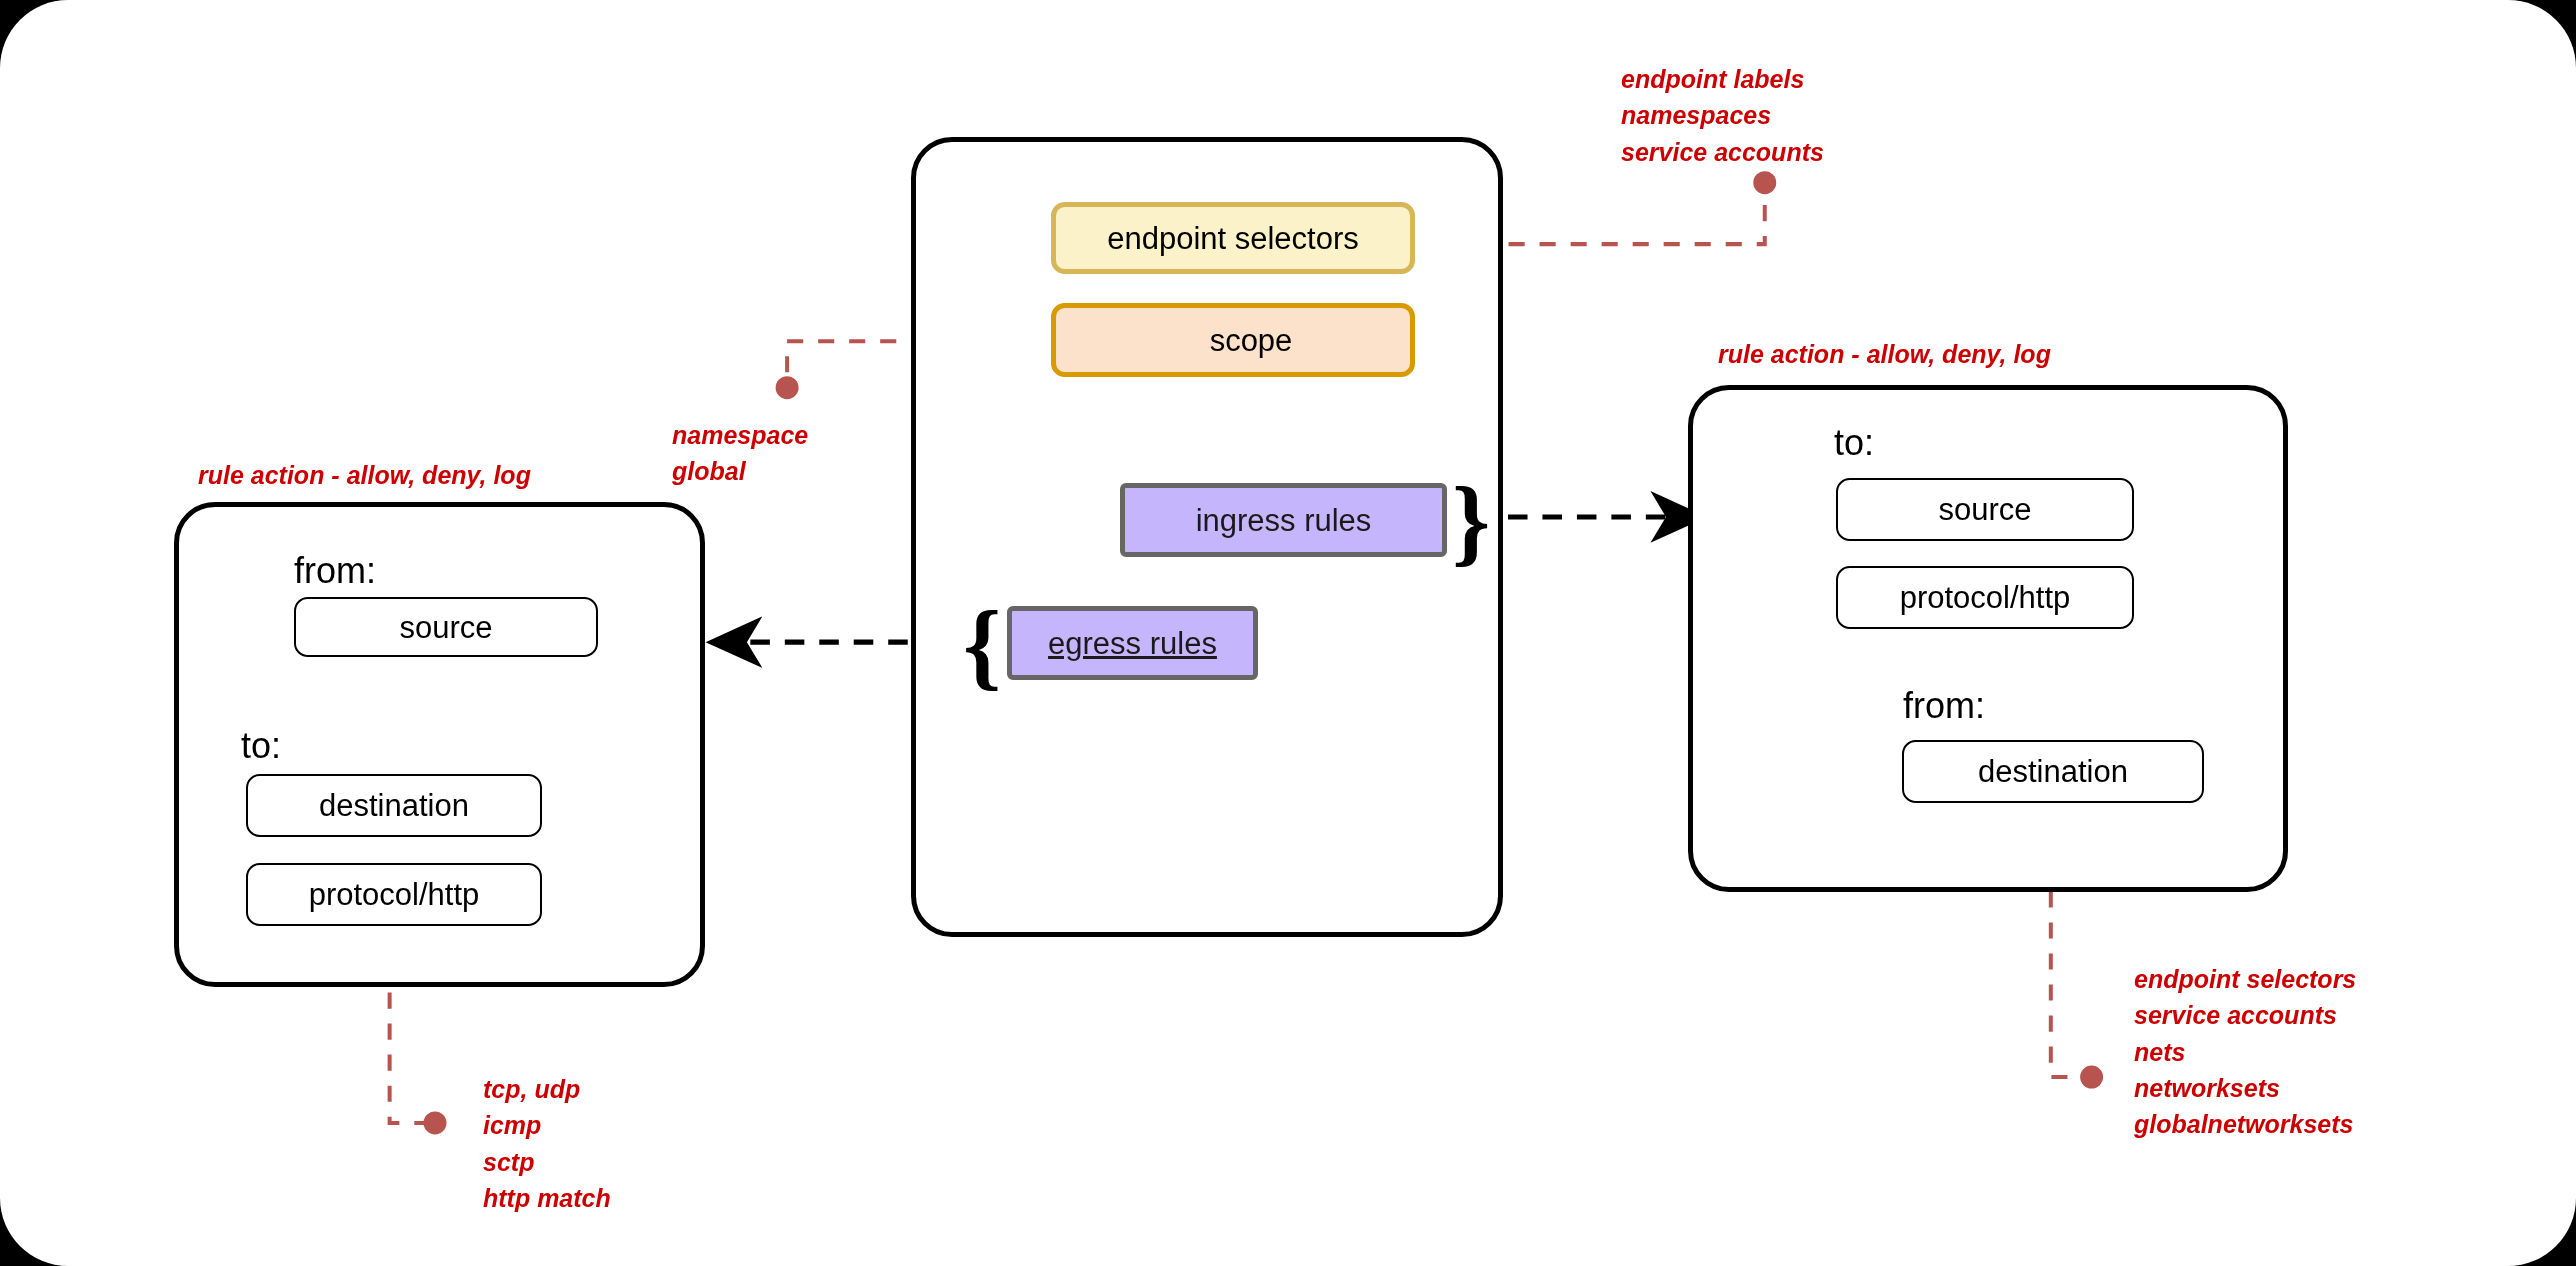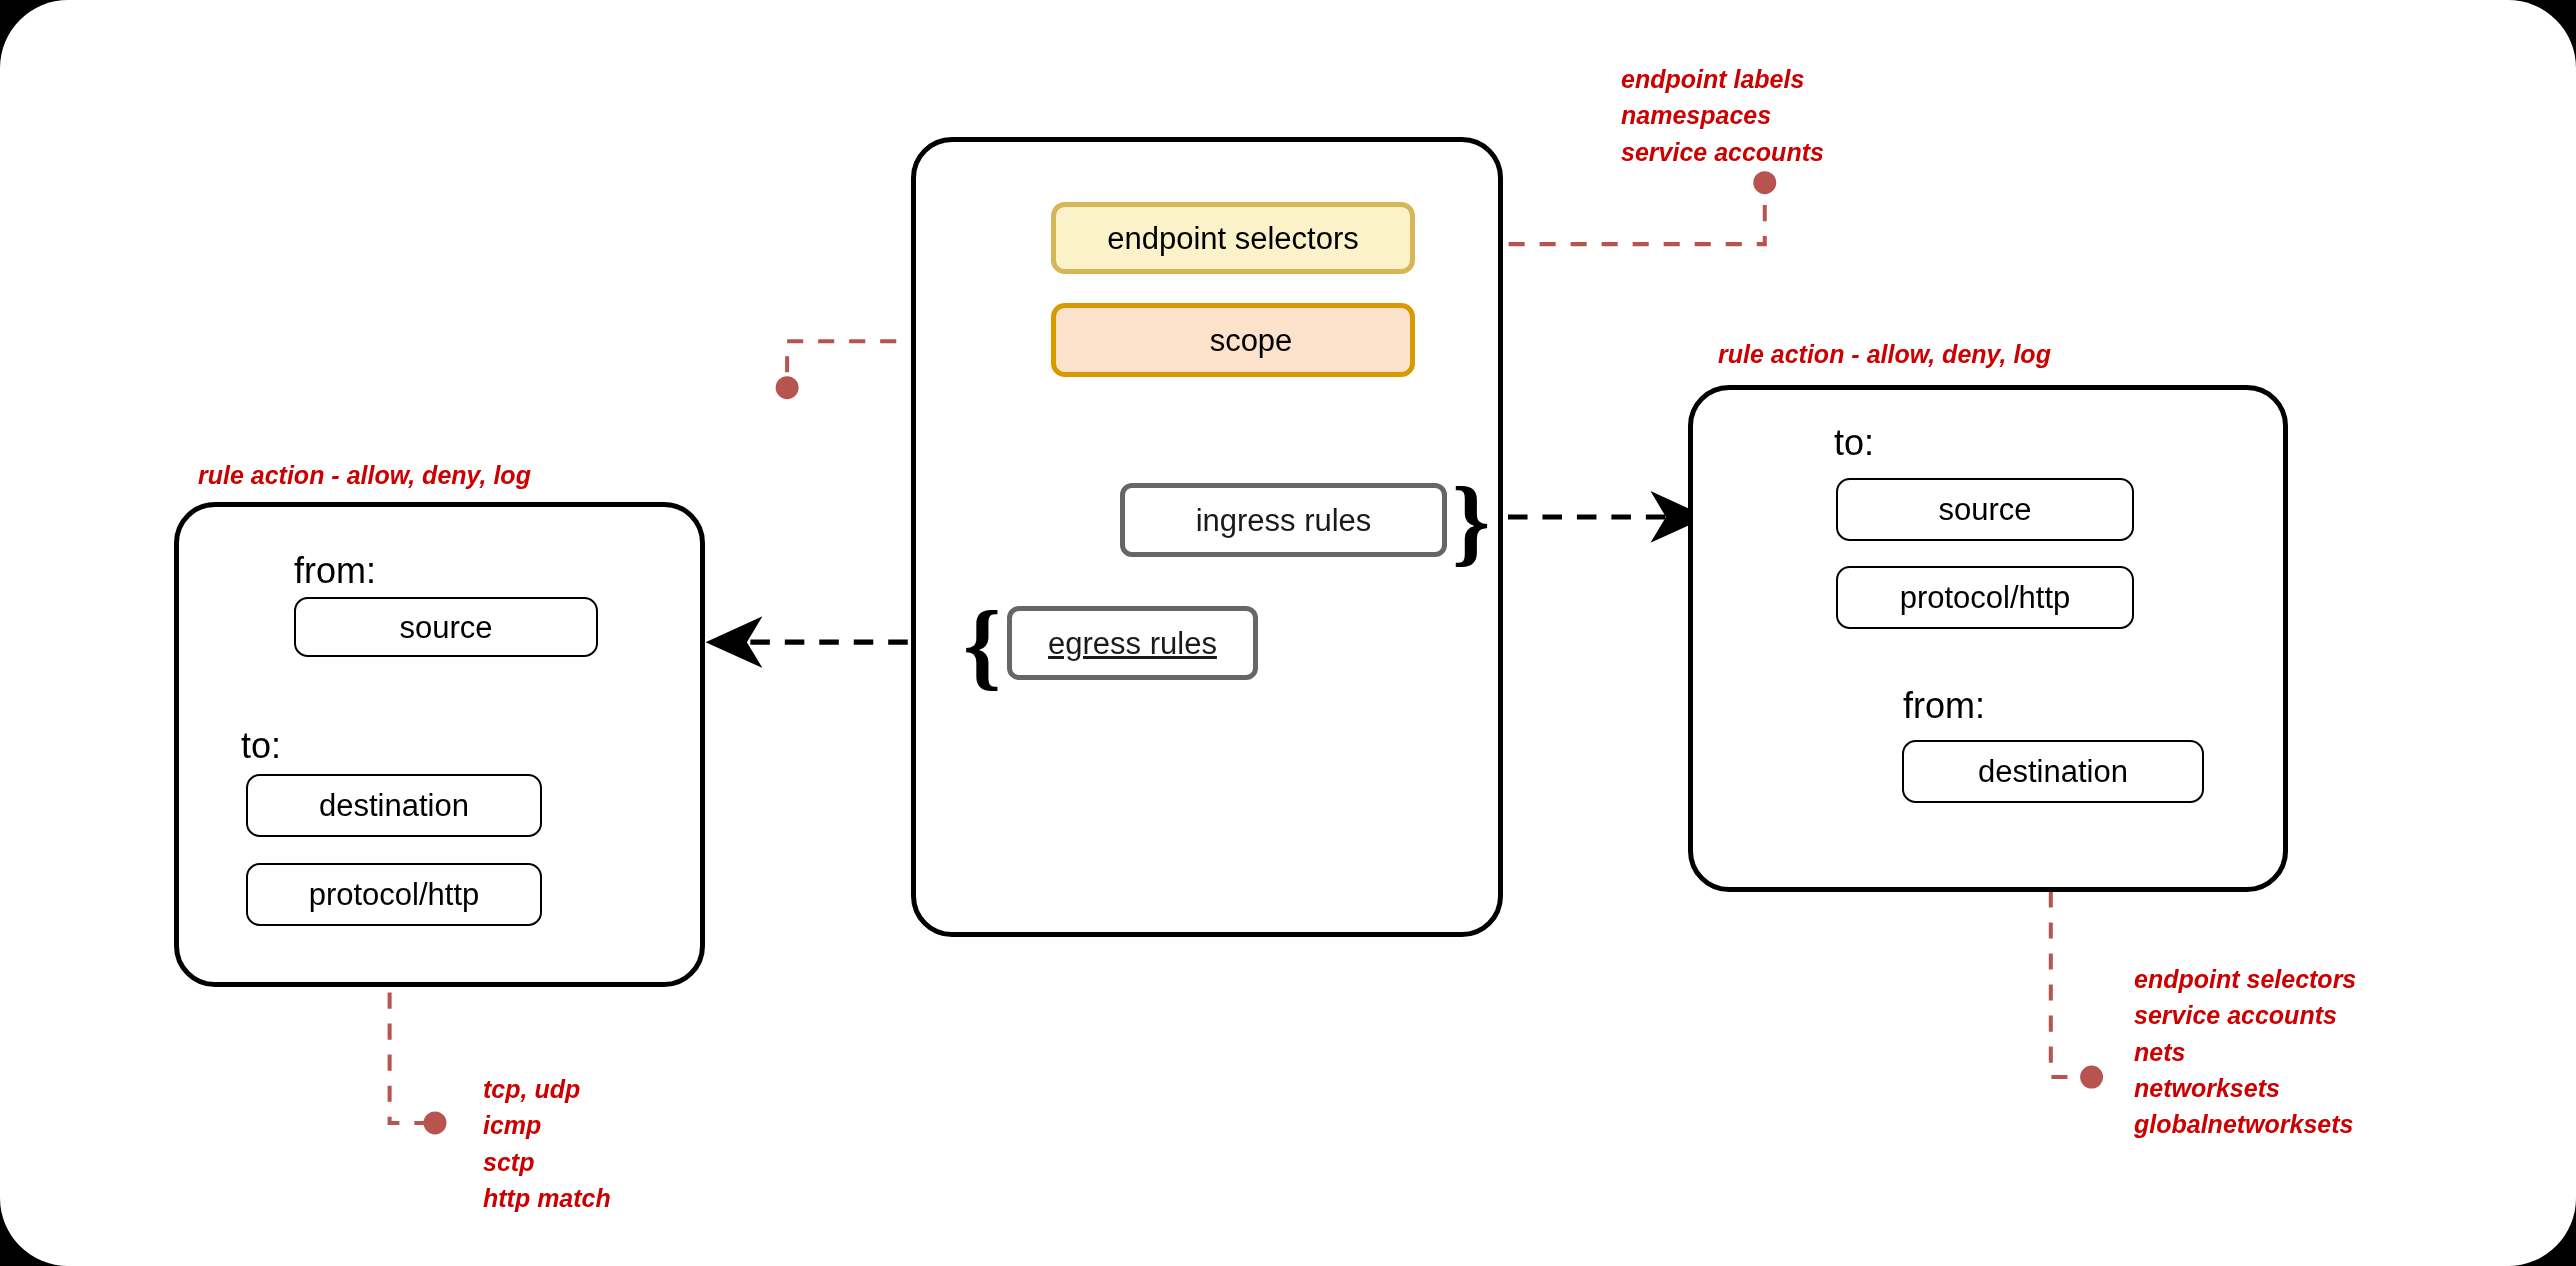--- a/index.html
+++ b/index.html
@@ -117,23 +117,23 @@
   .gbox {
     position: absolute;
     box-sizing: border-box;
     display: flex;
     align-items: center;
     justify-content: center;
     font-size: 31px;
     line-height: 1;
     color: #1a1a1a;
     white-space: nowrap;
-    background: #ffffff;
+    background: #c4b5fd;
     border: 5.2px solid #666666;
-    border-radius: 12px;
+    border-radius: 6px;
   }
   .gbox-ingress {
     left: 1120px;
     top: 483px;
     width: 327px;
     height: 74px;
   }
   .gbox-egress {
     left: 1007px;
     top: 606px;
@@ -260,20 +260,24 @@
   <div class="slabel" style="left:1903px; top:688px;">from:</div>
 
   <div class="ibox" style="left:1902px; top:740px; width:302px; height:63px;">destination</div>
 
   <div class="anno center" style="left:1621px; top:61px; width:287px;">
     <div>endpoint labels</div>
     <div>namespaces</div>
     <div>service accounts</div>
   </div>
 
+  <div class="anno center" style="left:672px; top:417px; width:230px;">
+    <div>namespace</div>
+    <div>global</div>
+  </div>
 
   <div class="anno left" style="left:483px; top:1071px; width:322px;">
     <div>tcp, udp</div>
     <div>icmp</div>
     <div>sctp</div>
     <div>http match</div>
   </div>
 
   <div class="anno left" style="left:2134px; top:961px; width:425px;">
     <div>endpoint selectors</div>

